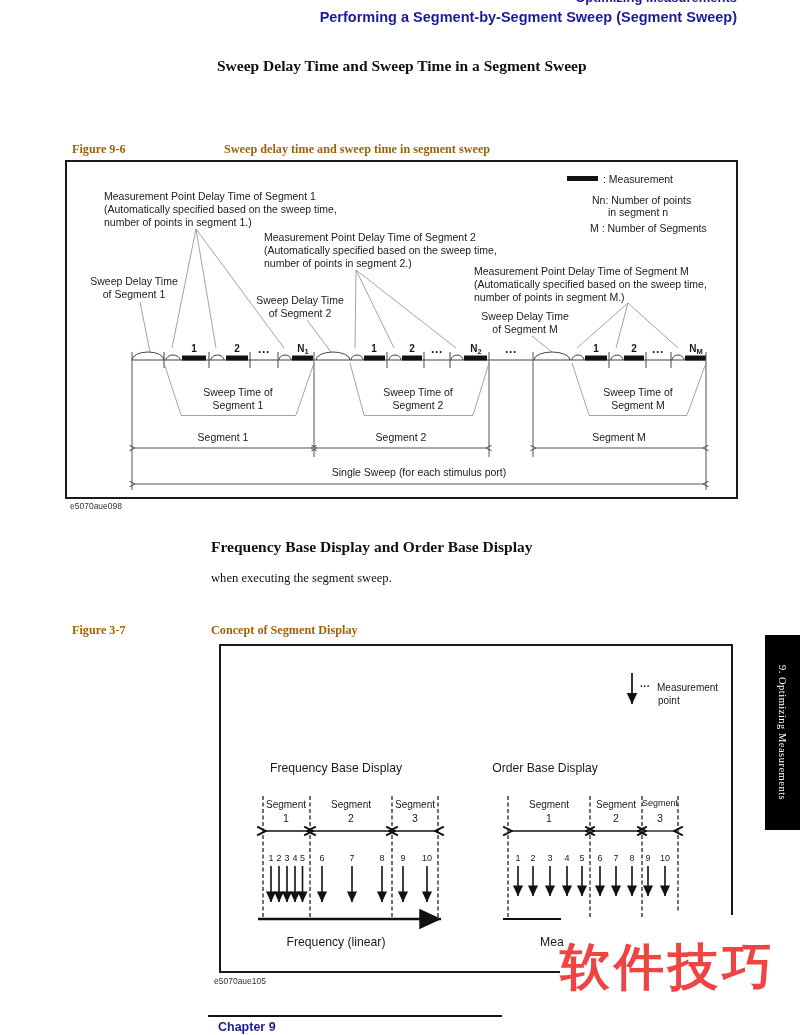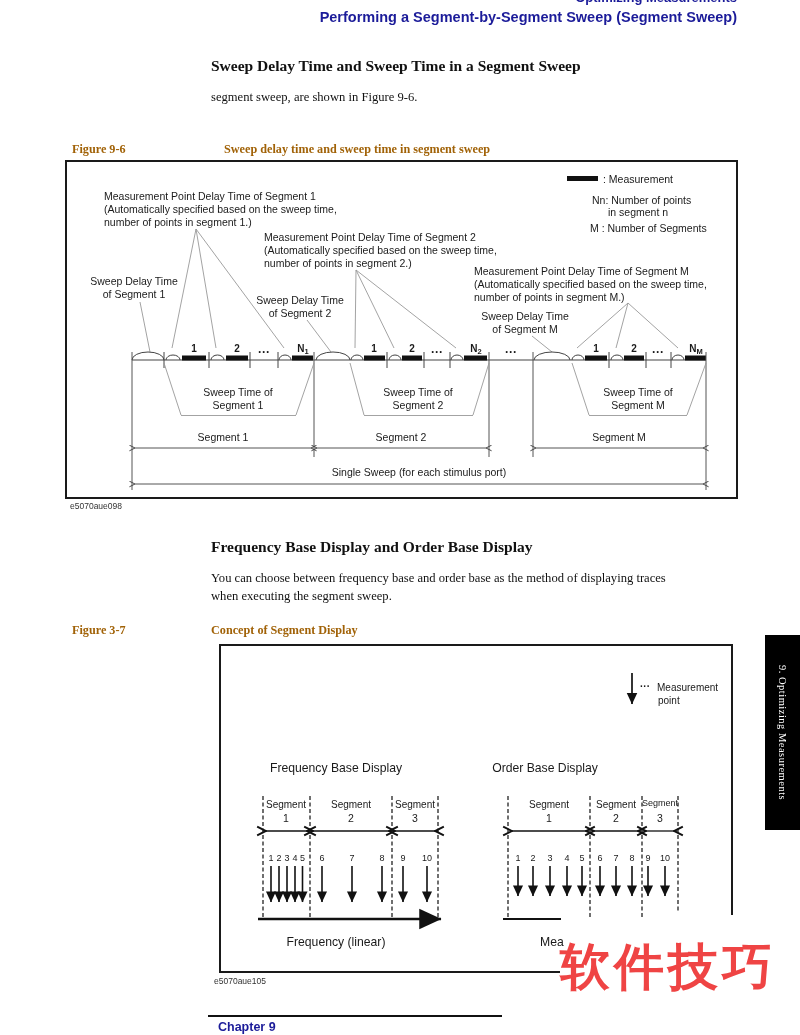--- a/index.html
+++ b/index.html
@@ -301,32 +301,30 @@
       </g>
       <line x1="503" y1="919" x2="561" y2="919" stroke="#111" stroke-width="2.2"></line>
       <text x="540" y="946" font-size="12.2">Mea</text>
     </g>
   </g>
 </svg>
 
 <div class="abs sans navy hdr1">Optimizing Measurements</div>
 <div class="abs sans navy hdr2">Performing a Segment-by-Segment Sweep (Segment Sweep)</div>
 
-<div class="abs serif h2" style="left:211px;top:57px;">Sweep Delay Time and Sweep Time in a Segment Sweep</div>
+<div class="abs serif h2" style="left:217px;top:57px;">Sweep Delay Time and Sweep Time in a Segment Sweep</div>
 <div class="abs serif body-text" style="left:211px;top:89px;">
-  <div>segment sweep, are shown in Figure 9-6.</div>
 </div>
 
 <div class="abs serif figlabel" style="left:72px;top:142px;">Figure 9-6</div>
 <div class="abs serif figlabel" style="left:224px;top:142px;">Sweep delay time and sweep time in segment sweep</div>
 <div class="abs sans figcode" style="left:70px;top:501px;">e5070aue098</div>
 
 <div class="abs serif h2" style="left:211px;top:538px;">Frequency Base Display and Order Base Display</div>
 <div class="abs serif body-text" style="left:211px;top:570px;">
-  <div>You can choose between frequency base and order base as the method of displaying traces</div>
   <div>when executing the segment sweep.</div>
 </div>
 
 <div class="abs serif figlabel" style="left:72px;top:623px;">Figure 3-7</div>
 <div class="abs serif figlabel" style="left:211px;top:623px;">Concept of Segment Display</div>
 <div class="abs sans figcode" style="left:214px;top:976px;">e5070aue105</div>
 
 <div class="abs sidetab">
   <span>9. Optimizing Measurements</span>
 </div>

